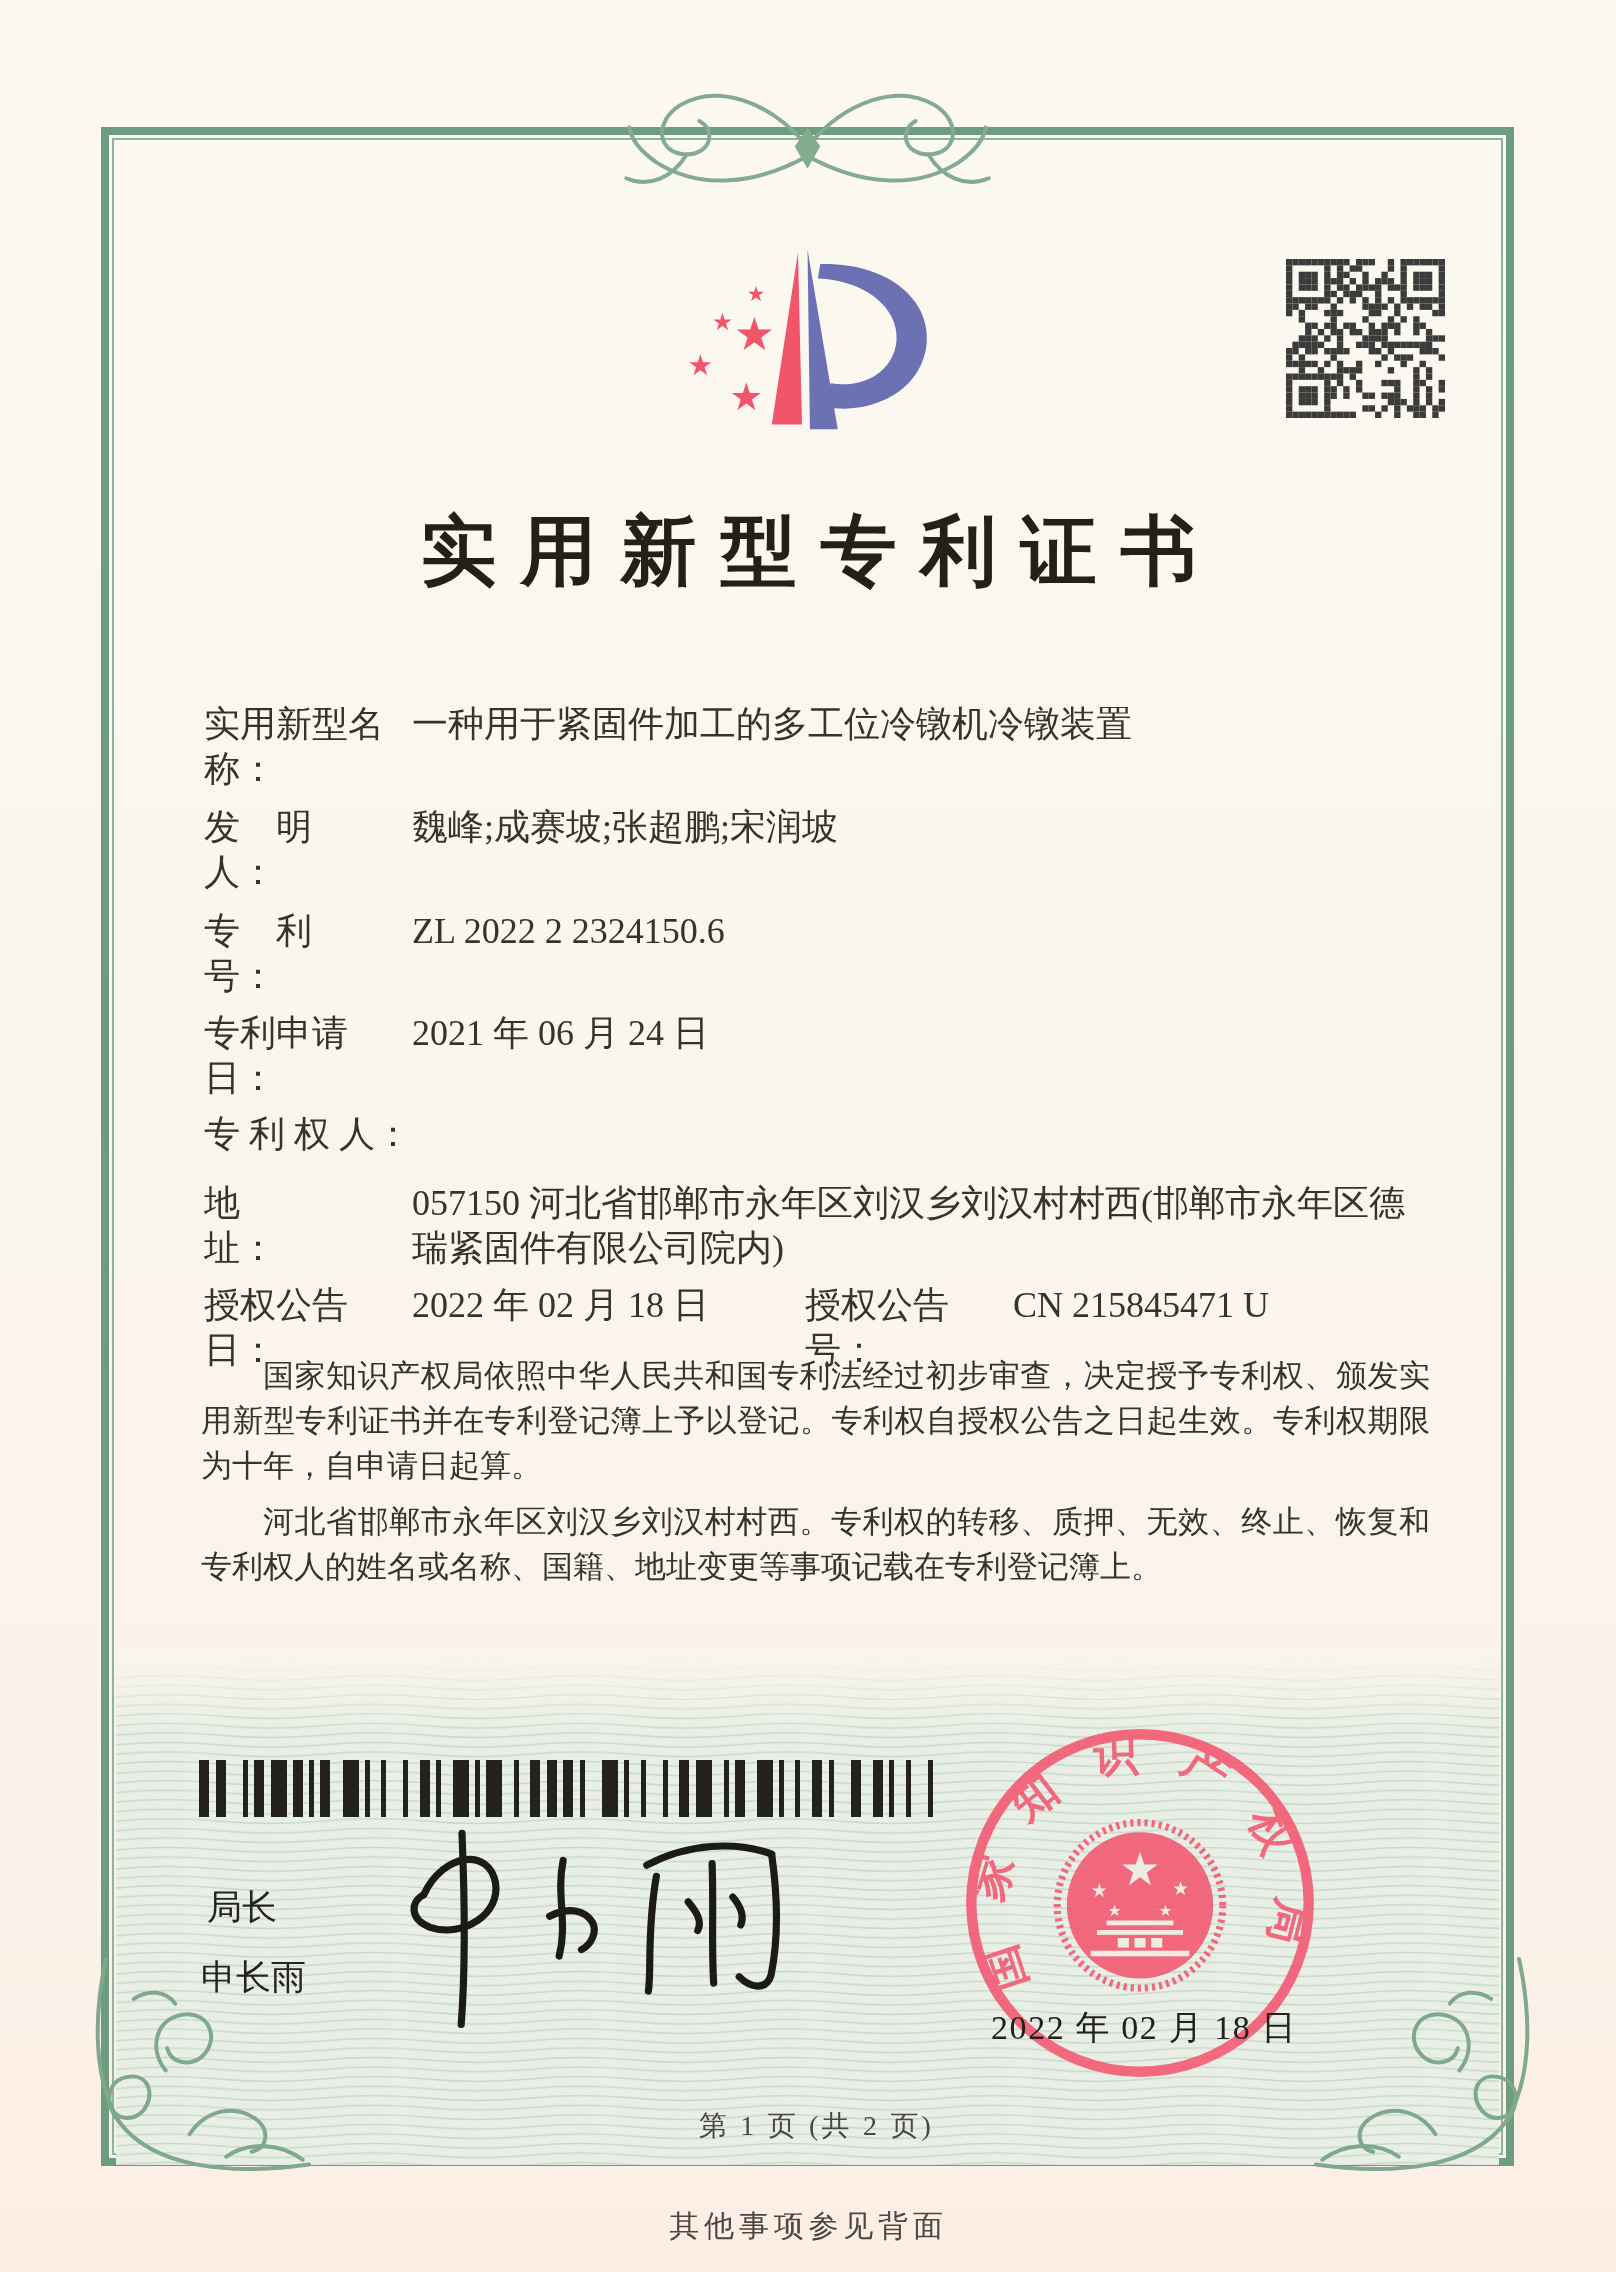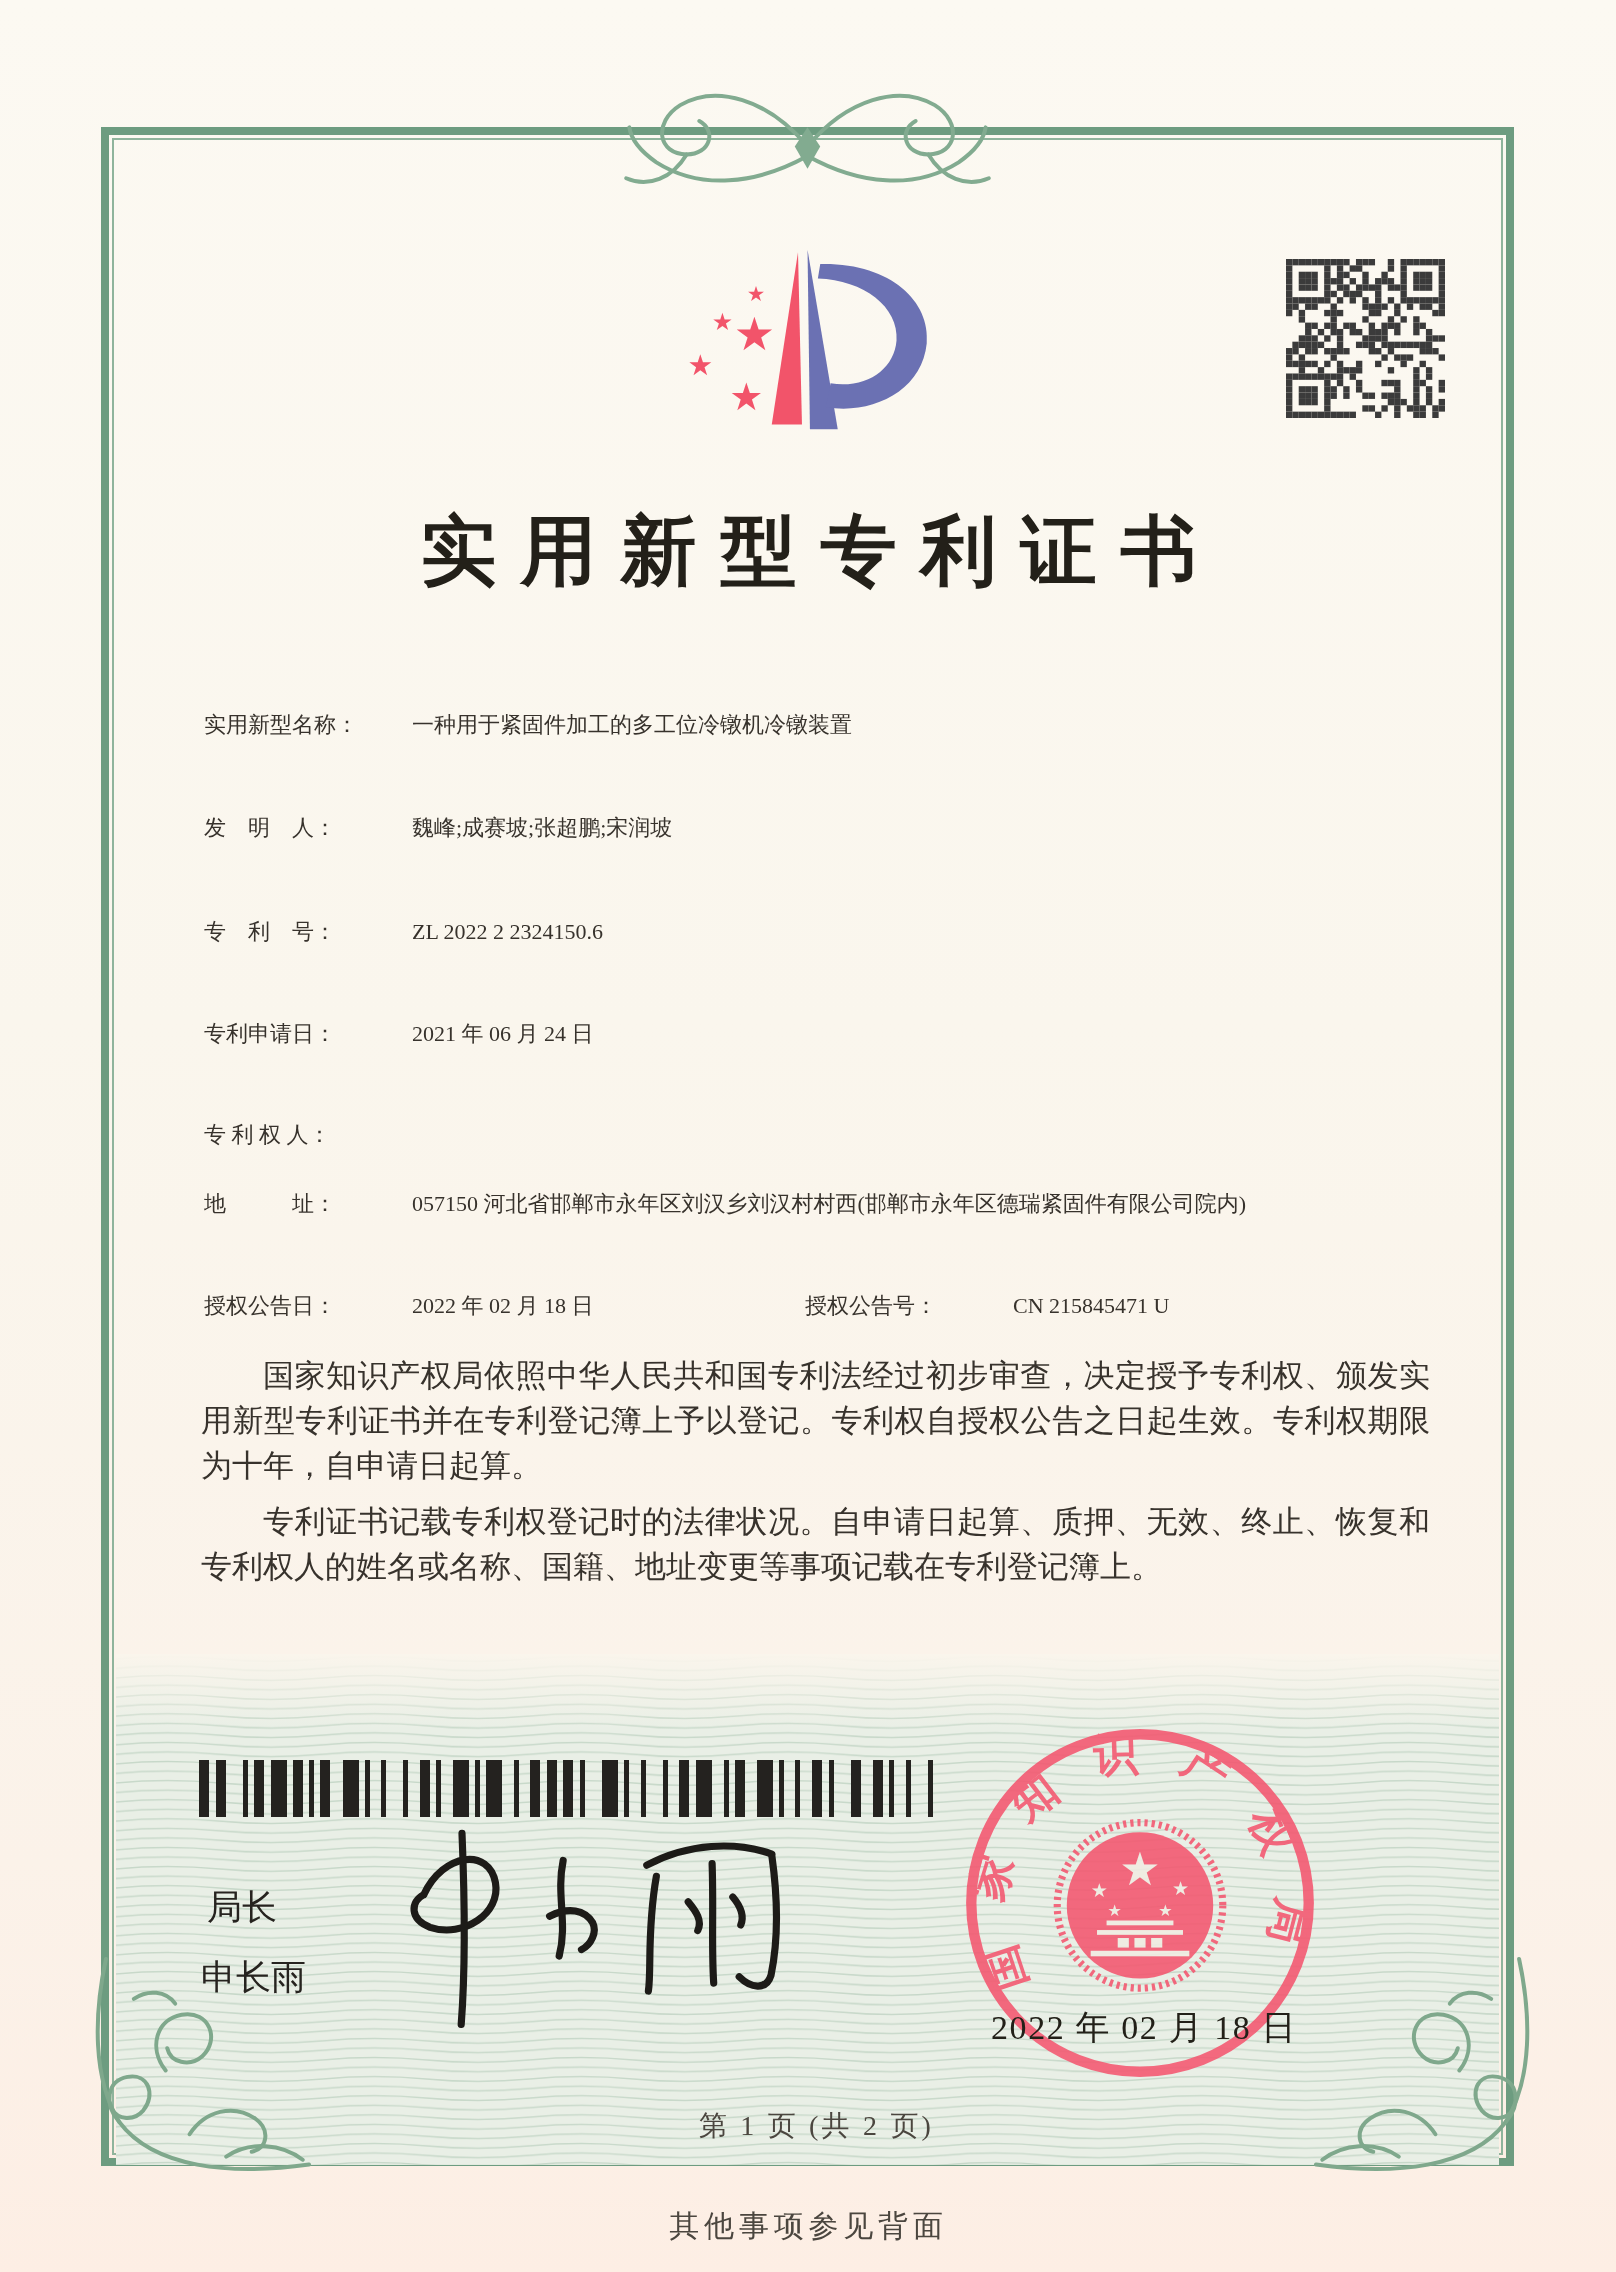--- a/index.html
+++ b/index.html
@@ -12,21 +12,21 @@
   .frame{position:absolute;left:101px;top:127px;width:1413px;height:2039px;
     border:8px solid #6d9c80;box-sizing:border-box;}
   .frame-inner{position:absolute;inset:3.2px;border:2.4px solid #8fb49c;}
   
   .cert-no{position:absolute;left:169px;top:248px;font-size:32px;letter-spacing:3.2px;color:#4a443e;}
   .logo{position:absolute;left:651px;top:224px;}
   .qr{position:absolute;left:1286px;top:259px;}
   .title{position:absolute;left:0;top:501px;width:100%;text-align:center;
     font-size:76px;font-weight:bold;letter-spacing:24px;color:#232019;text-indent:24px;}
   
-  .field{position:absolute;left:204px;display:flex;font-size:22px;color:#37322c;line-height:45px;font-family:Liberation Serif, serif;}
+  .field{position:absolute;left:204px;display:flex;font-size:36px;color:#37322c;line-height:45px;font-family:Liberation Serif, serif;}
   .field .lbl{flex:0 0 208px;}
   .field .val{max-width:1019px;}
   .f0{top:702px}.f1{top:805px}.f2{top:909px}.f3{top:1011px}.f4{top:1112px}.f5{top:1181px}
   .f6{top:1283px}.f7{top:1283px;left:805px}
   .f7 .lbl{flex:0 0 208px;}
   
   .paras{position:absolute;left:201px;top:1353px;width:1229px;font-size:31px;line-height:45px;
     text-align:justify;color:#37322c;}
   .paras p{margin:0 0 11px 0;text-indent:2em;}
   
@@ -442,21 +442,21 @@
     <span class="lbl">授权公告日：</span>
     <span class="val">2022 年 02 月 18 日</span>
   </div>
   <div class="field f7">
     <span class="lbl">授权公告号：</span>
     <span class="val">CN 215845471 U</span>
   </div>
 
   <div class="paras">
     <p>国家知识产权局依照中华人民共和国专利法经过初步审查，决定授予专利权、颁发实用新型专利证书并在专利登记簿上予以登记。专利权自授权公告之日起生效。专利权期限为十年，自申请日起算。</p>
-    <p>专利证书记载专利权登记时的法律状况。自申请日起算、质押、无效、终止、恢复和专利权人的姓名或名称、国籍、地址变更等事项记载在专利登记簿上。</p>
+    <p>河北省邯郸市永年区刘汉乡刘汉村村西。专利权的转移、质押、无效、终止、恢复和专利权人的姓名或名称、国籍、地址变更等事项记载在专利登记簿上。</p>
   </div>
 
   <div class="band">
     <svg width="1383" height="511" viewBox="0 0 1738 642">
       <defs>
         <pattern id="wv" width="260" height="12" patternUnits="userSpaceOnUse">
           <path d="M0 6 Q65 0 130 6 T260 6" fill="none" stroke="#c7d8c9" stroke-width="1.6"></path>
         </pattern>
       </defs>
       <rect width="1738" height="642" fill="#e9efe6"></rect>

